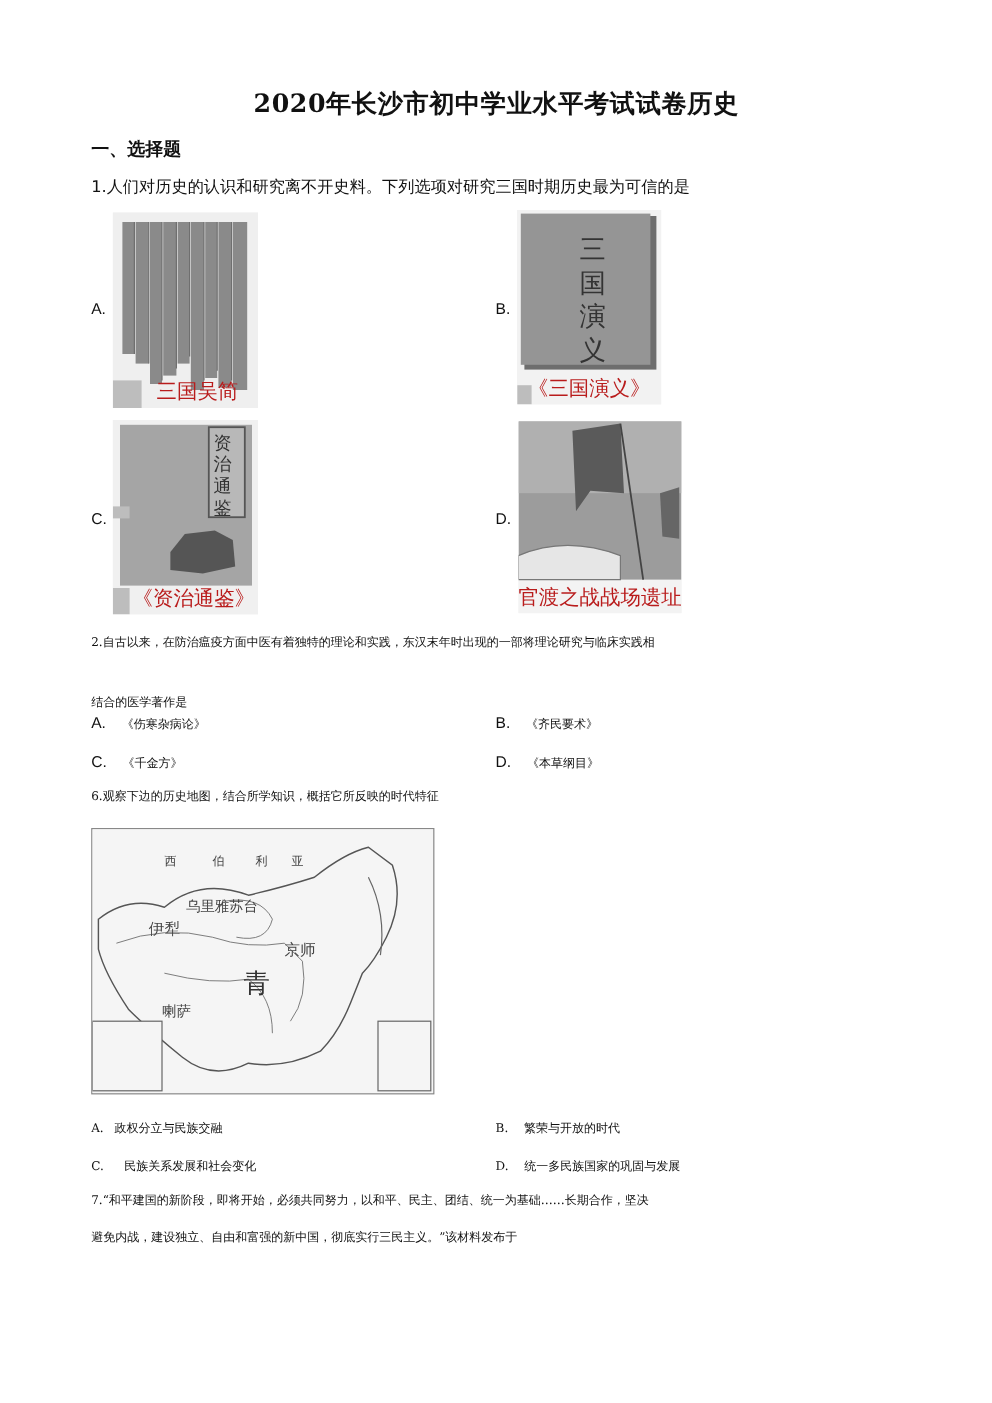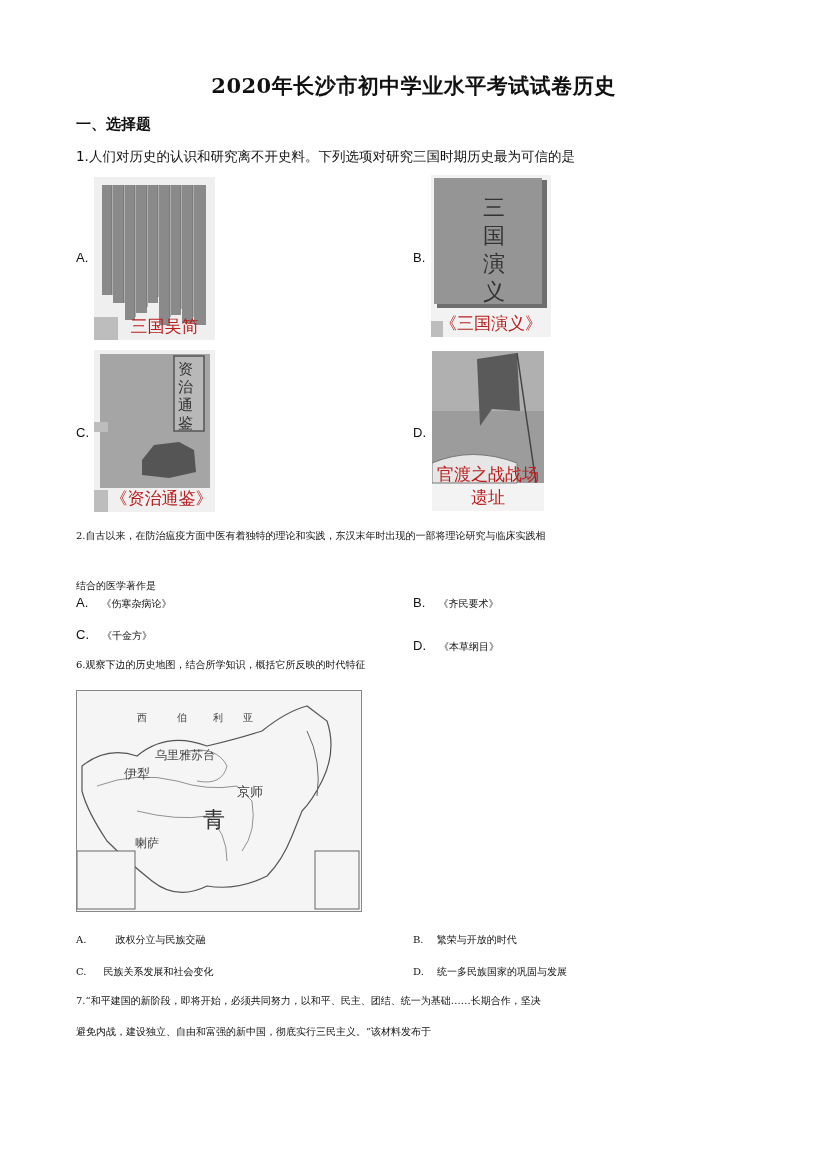--- a/index.html
+++ b/index.html
@@ -81,21 +81,21 @@
     <text x="84" y="60" font-size="15" fill="#333" font-family="DejaVu Serif, serif">通</text>
     <text x="84" y="78" font-size="15" fill="#333" font-family="DejaVu Serif, serif">鉴</text>
     <path d="M48 110 L60 95 L85 92 L100 100 L102 122 L75 128 L48 125 Z" fill="#555"></path>
   </svg>
   <div class="graypatch" style="left:0; top:72px; width:14px; height:10px;"></div>
   <div class="graypatch" style="left:0; top:140px; width:14px; height:22px;"></div>
   <div class="caption" style="left:14px;">《资治通鉴》</div>
 </div>
 
 <div class="abs opt-label" style="left:413px; top:425px;">D.</div>
-<div class="abs imgbox" style="left:432px; top:351px; width:112px; height:160px;">
+<div class="abs imgbox" style="left:432px; top:351px; width:136px; height:160px;">
   <svg width="136" height="160">
     <rect width="136" height="160" fill="#f3f3f3"></rect>
     <rect x="0" y="0" width="136" height="132" fill="#9c9c9c"></rect>
     <rect x="0" y="0" width="136" height="60" fill="#b0b0b0"></rect>
     <path d="M45 8 L85 2 L88 60 L60 58 L48 75 Z" fill="#5a5a5a"></path>
     <line x1="85" y1="2" x2="104" y2="132" stroke="#444" stroke-width="1.5"></line>
     <path d="M118 60 L134 55 L134 98 L120 96 Z" fill="#666"></path>
     <path d="M0 132 L0 112 Q40 95 85 112 L85 132 Z" fill="#e6e6e6" stroke="#777"></path>
   </svg>
   <div class="caption">官渡之战战场遗址</div>
@@ -109,21 +109,21 @@
   <span class="serifopt" style="margin-left:8px;">《伤寒杂病论》</span>
 </div>
 <div class="abs" style="left:413px; top:592px;">
   <span class="opt-label">B.</span>
   <span class="serifopt" style="margin-left:8px;">《齐民要术》</span>
 </div>
 <div class="abs" style="left:76px; top:624px;">
   <span class="opt-label">C.</span>
   <span class="serifopt" style="margin-left:8px;">《千金方》</span>
 </div>
-<div class="abs" style="left:413px; top:624px;margin-top:11px;">
+<div class="abs" style="left:413px; top:624px;">
   <span class="opt-label">D.</span>
   <span class="serifopt" style="margin-left:8px;">《本草纲目》</span>
 </div>
 
 <div class="abs q serifopt" style="top:655px;">6.观察下边的历史地图，结合所学知识，概括它所反映的时代特征</div>
 
 <div class="abs map">
   <svg width="284" height="220">
     <rect width="284" height="220" fill="#f5f5f5"></rect>
     <path d="M5 75 Q30 55 60 65 Q90 40 130 55 Q160 48 185 40 Q210 20 230 15 L250 30 Q260 60 245 90 Q235 110 225 120 L215 145 Q205 170 190 185 Q160 200 130 195 Q100 210 75 190 Q50 170 30 150 Q10 120 5 100 Z" fill="none" stroke="#555" stroke-width="1.2"></path>
@@ -140,21 +140,21 @@
   <span class="maplabel" style="left:166px; top:20px;">亚</span>
   <span class="maplabel" style="left:78px; top:56px; font-size:12px;">乌里雅苏台</span>
   <span class="maplabel" style="left:47px; top:74px; font-size:13px;">伊犁</span>
   <span class="maplabel" style="left:160px; top:92px; font-size:13px;">京师</span>
   <span class="maplabel" style="left:126px; top:114px; font-size:22px; color:#333;">青</span>
   <span class="maplabel" style="left:58px; top:144px; font-size:12px;">喇萨</span>
 </div>
 
 <div class="abs" style="left:76px; top:928px;">
   <span class="serifopt">A.</span>
-  <span class="serifopt" style="margin-left:24px;">政权分立与民族交融</span>
+  <span class="serifopt" style="margin-left:4px;">政权分立与民族交融</span>
 </div>
 <div class="abs" style="left:413px; top:928px;">
   <span class="serifopt">B.</span>
   <span class="serifopt" style="margin-left:8px;">繁荣与开放的时代</span>
 </div>
 <div class="abs" style="left:76px; top:960px;">
   <span class="serifopt">C.</span>
   <span class="serifopt" style="margin-left:12px;">民族关系发展和社会变化</span>
 </div>
 <div class="abs" style="left:413px; top:960px;">

